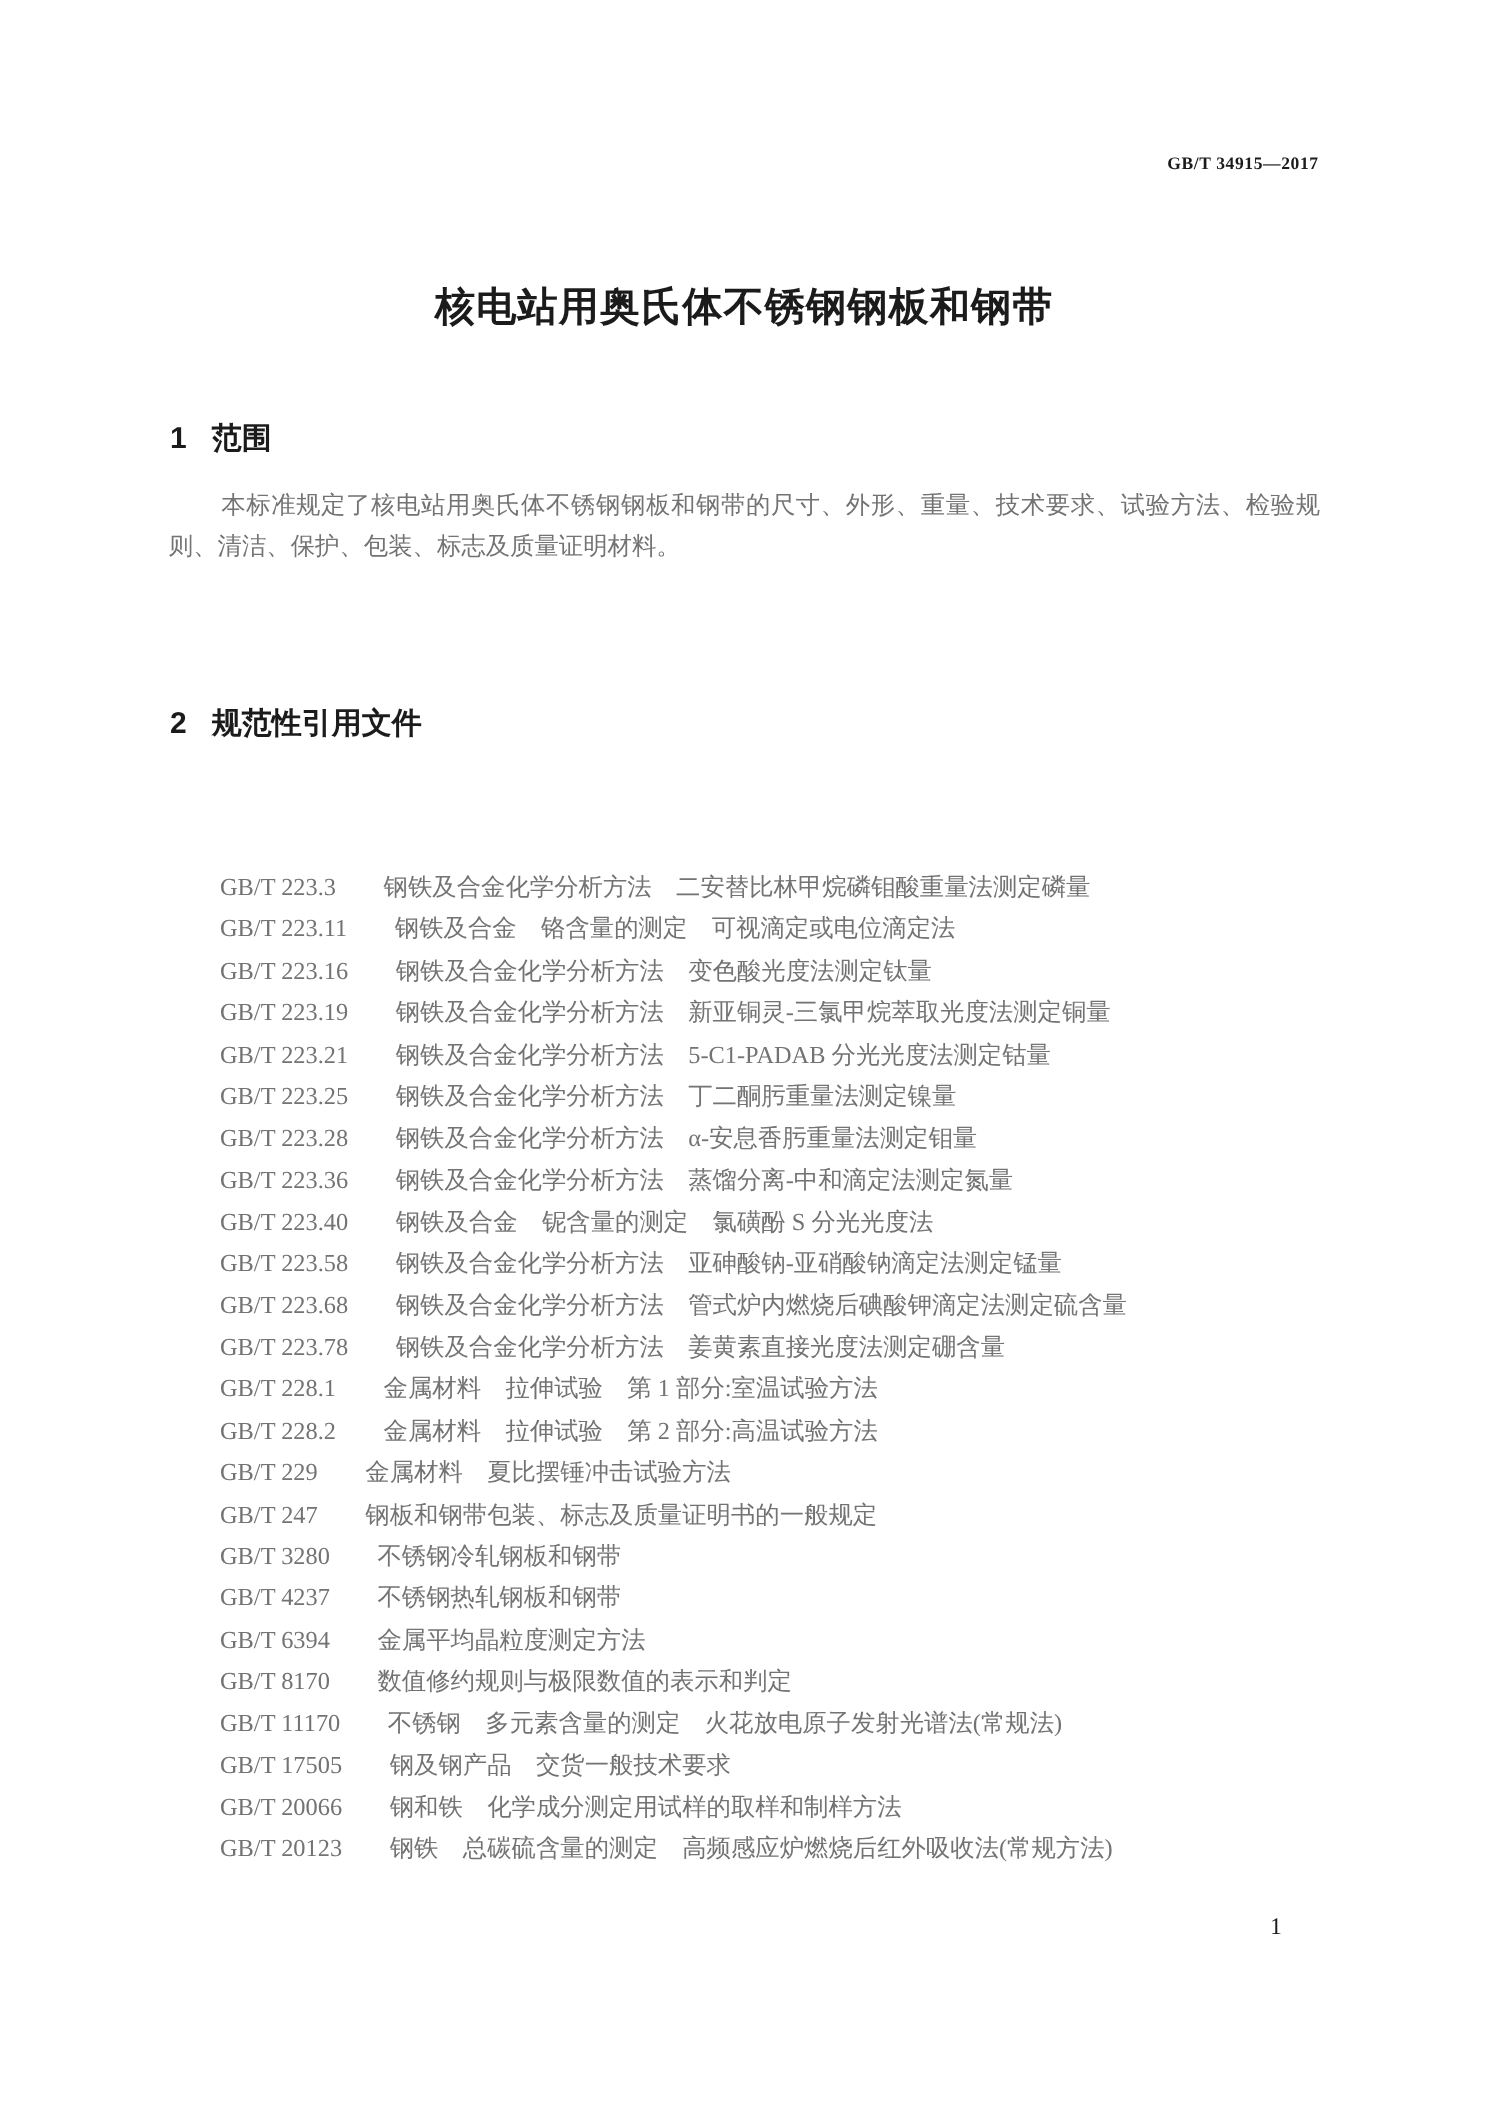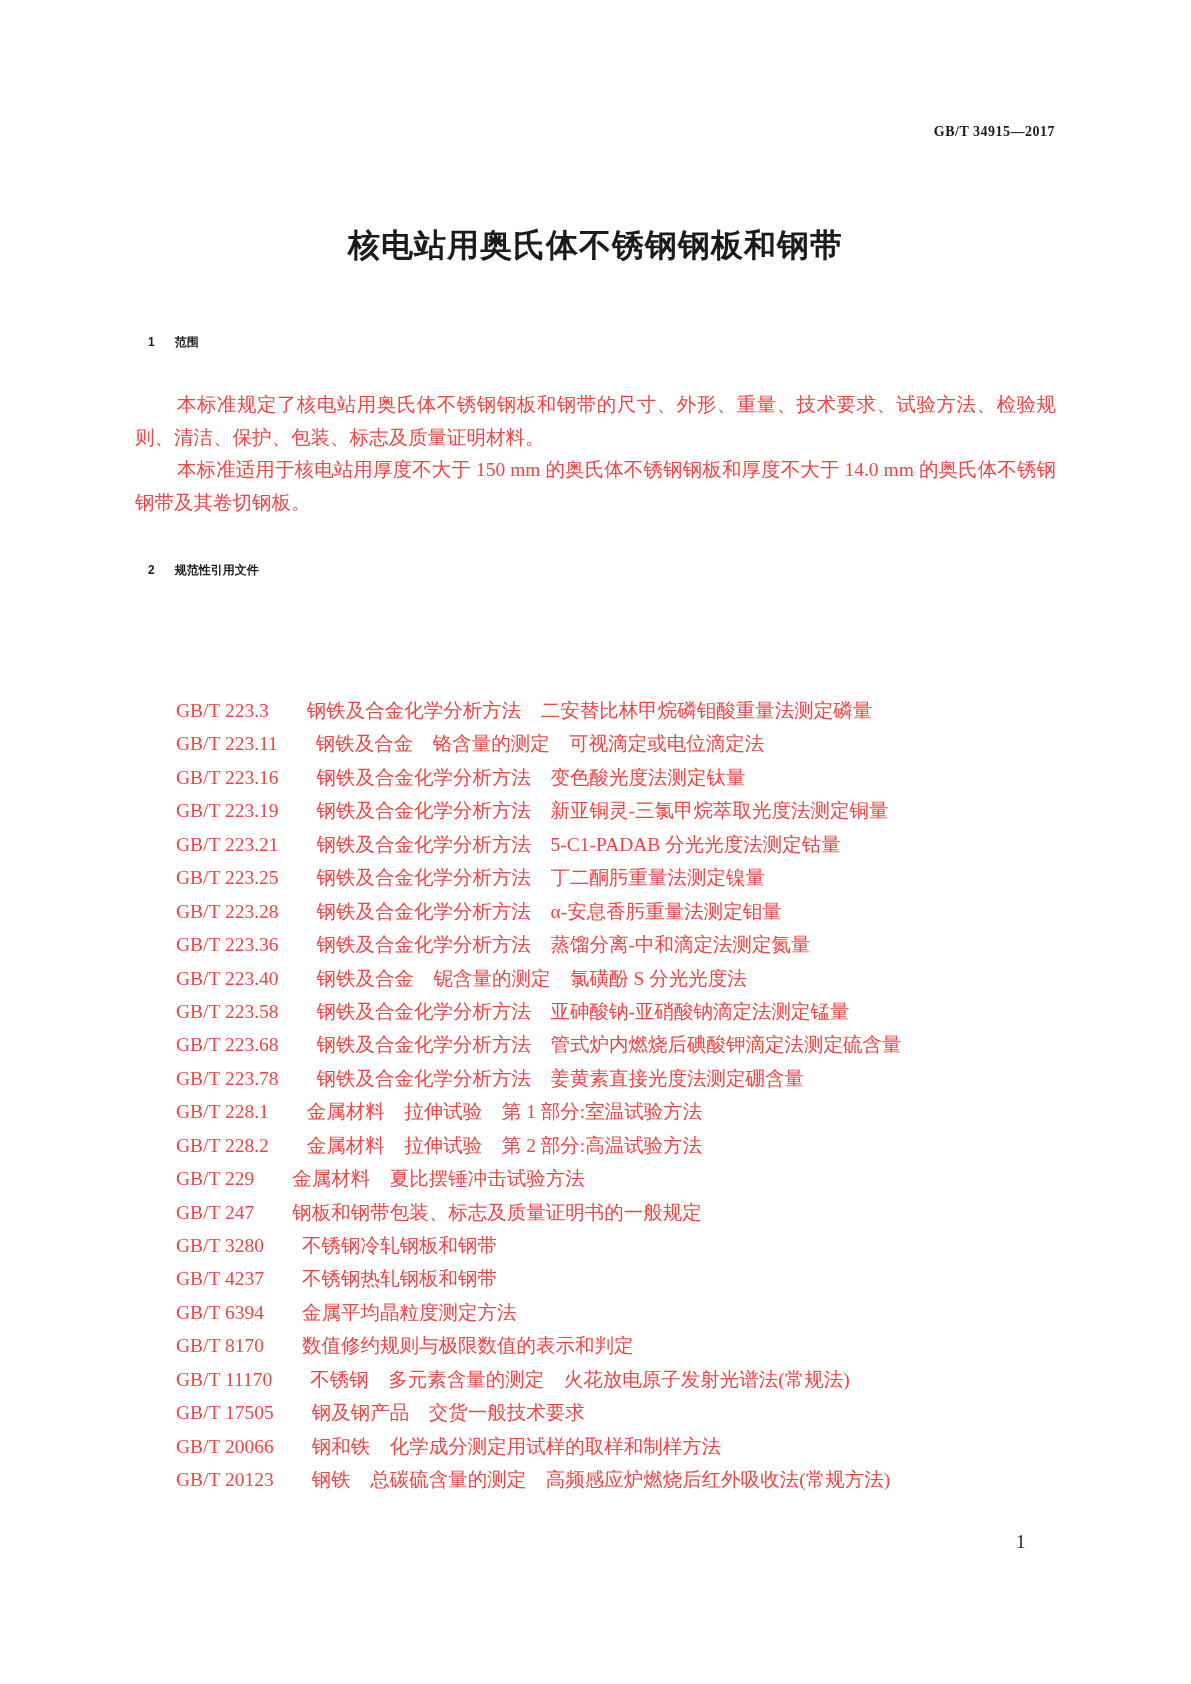--- a/index.html
+++ b/index.html
@@ -18,29 +18,29 @@
   }
   .doc-title{
     position:absolute;top:224px;left:0;width:100%;
     margin:0;text-align:center;
     font-family:"Liberation Sans","DejaVu Sans",sans-serif;
     font-weight:700;font-size:32px;letter-spacing:1px;
   }
   .section-heading{
     position:absolute;left:136px;
     font-family:"Liberation Sans","DejaVu Sans",sans-serif;
-    font-weight:700;font-size:12px;margin-left:12px;
+    font-weight:700;font-size:24px;
   }
   #scope-heading{top:334px;}
   #refs-heading{top:562px;}
   .section-number{display:inline-block;margin-right:20px;}
 
   .body-text{
     font-family:"Liberation Serif","DejaVu Serif",serif;
-    font-size:19.5px;line-height:32.6px;color:#ef4444;
+    font-size:19.5px;line-height:32.6px;color:#737373;
   }
   .scope-paragraphs{
     position:absolute;left:135px;top:389px;width:921px;
     text-align:justify;
   }
   .scope-paragraphs p{margin:0;text-indent:2.15em;}
 
   .refs-intro{
     position:absolute;left:135px;top:621px;width:921px;
     margin:0;text-align:justify;text-indent:2.15em;
@@ -68,21 +68,20 @@
   <div class="header-code">GB/T 34915—2017</div>
 
   <h1 class="doc-title">核电站用奥氏体不锈钢钢板和钢带</h1>
 
   <div class="section-heading" id="scope-heading">
     <span class="section-number">1</span><span>范围</span>
   </div>
 
   <div class="scope-paragraphs body-text">
     <p>本标准规定了核电站用奥氏体不锈钢钢板和钢带的尺寸、外形、重量、技术要求、试验方法、检验规则、清洁、保护、包装、标志及质量证明材料。</p>
-    <p>本标准适用于核电站用厚度不大于 150 mm 的奥氏体不锈钢钢板和厚度不大于 14.0 mm 的奥氏体不锈钢钢带及其卷切钢板。</p>
   </div>
 
   <div class="section-heading" id="refs-heading">
     <span class="section-number">2</span><span>规范性引用文件</span>
   </div>
 
 
   <div class="refs-list body-text">
       <div class="ref-item"><span class="ref-code">GB/T 223.3</span><span class="ref-title">钢铁及合金化学分析方法　二安替比林甲烷磷钼酸重量法测定磷量</span></div>
       <div class="ref-item"><span class="ref-code">GB/T 223.11</span><span class="ref-title">钢铁及合金　铬含量的测定　可视滴定或电位滴定法</span></div>

